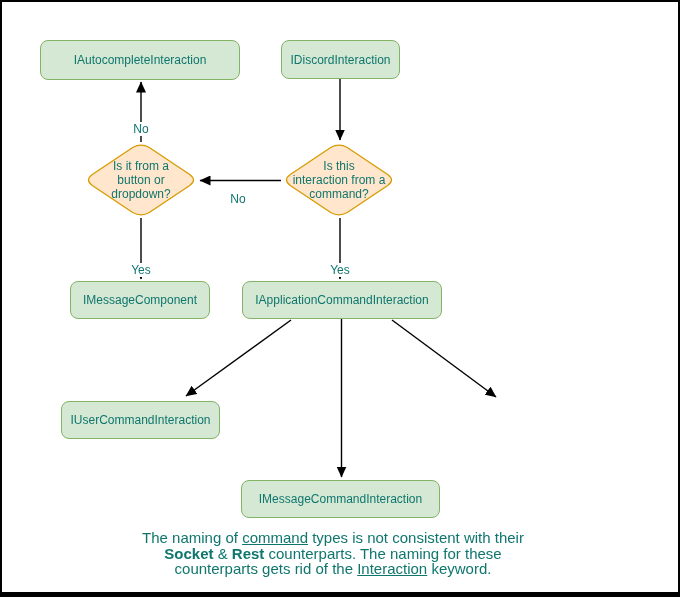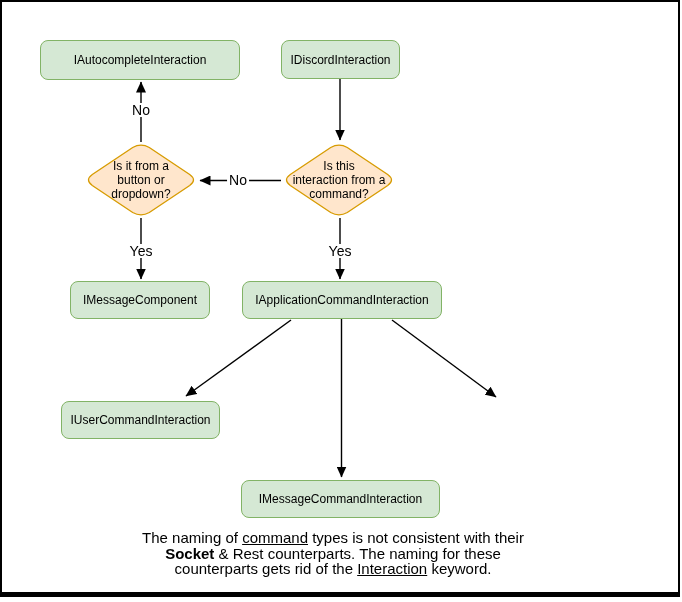--- a/index.html
+++ b/index.html
@@ -11,21 +11,21 @@
     --frame: #000000;
   }
   * { box-sizing: border-box; }
   html, body { margin: 0; padding: 0; background: #ffffff; }
   .canvas {
     position: relative;
     width: 682px;
     height: 602px;
     background: #ffffff;
     font-family: "Liberation Sans", sans-serif;
-    color: #000000;
+    color: #0f766e;
     overflow: hidden;
   }
   .frame {
     position: absolute;
     left: 0; top: 0;
     width: 680px; height: 597px;
     border: 2px solid var(--frame);
     border-bottom-width: 5px;
     pointer-events: none;
   }
@@ -70,22 +70,23 @@
     justify-content: center;
     text-align: center;
     font-size: 12px;
     line-height: 14px;
   }
   .edge-label {
     position: absolute;
     transform: translate(-50%, -50%);
     background: #ffffff;
     padding: 0 2px;
-    font-size: 14px;
+    font-size: 12px;
     line-height: 14px;
+    margin-top: 19px;
   }
   .note {
     position: absolute;
     left: 133px;
     top: 530px;
     width: 400px;
     text-align: center;
     font-size: 15px;
     line-height: 15.5px;
   }
@@ -168,18 +169,18 @@
     <span>IUserCommandInteraction</span>
   </div>
 
 
   <div class="node n-message-command">
     <span>IMessageCommandInteraction</span>
   </div>
 
   <div class="note">
       <div><span>The naming of </span><span style="text-decoration: underline;">command</span><span> types is not consistent with their</span></div>
-      <div><span style="font-weight: bold;">Socket</span><span> &amp; </span><span style="font-weight: normal;">Rest</span><span> counterparts. The naming for these</span></div>
+      <div><span style="font-weight: bold;">Socket</span><span> &amp; </span><span style="font-weight: bold;">Rest</span><span> counterparts. The naming for these</span></div>
       <div><span>counterparts gets rid of the </span><span style="text-decoration: underline;">Interaction</span><span> keyword.</span></div>
     </div>
 
   <div class="frame"></div>
 </div>
 
 </body></html>

